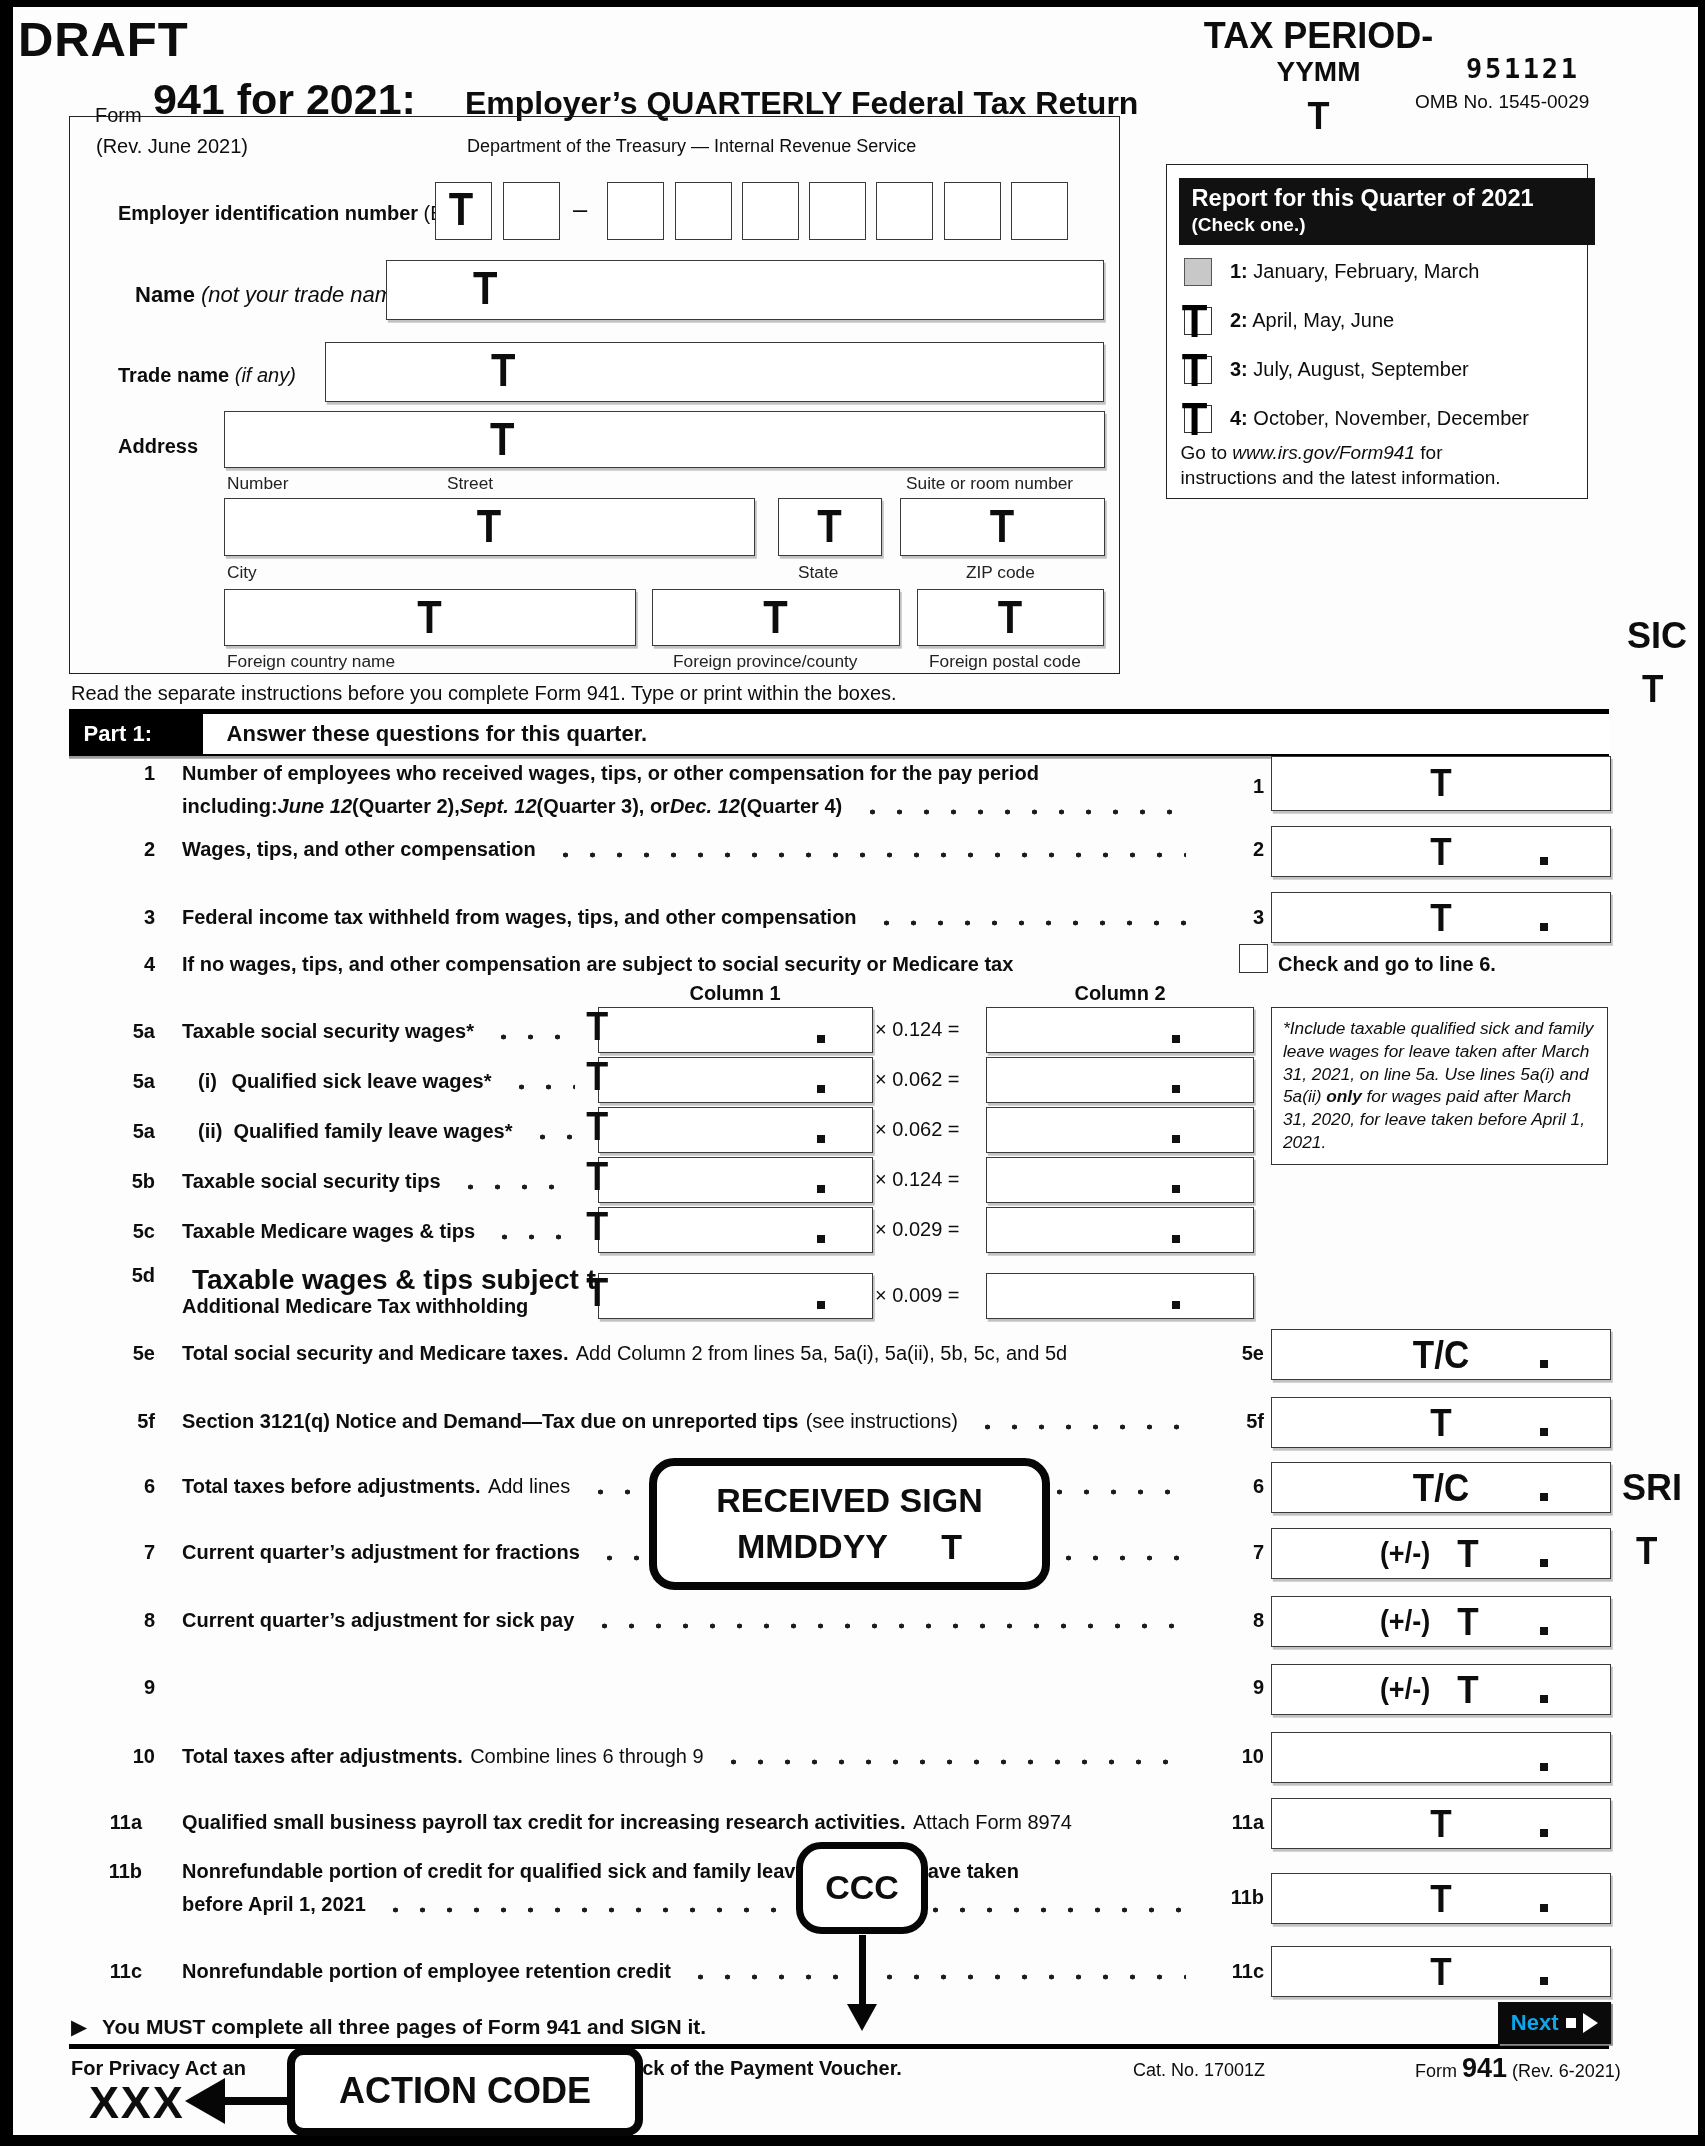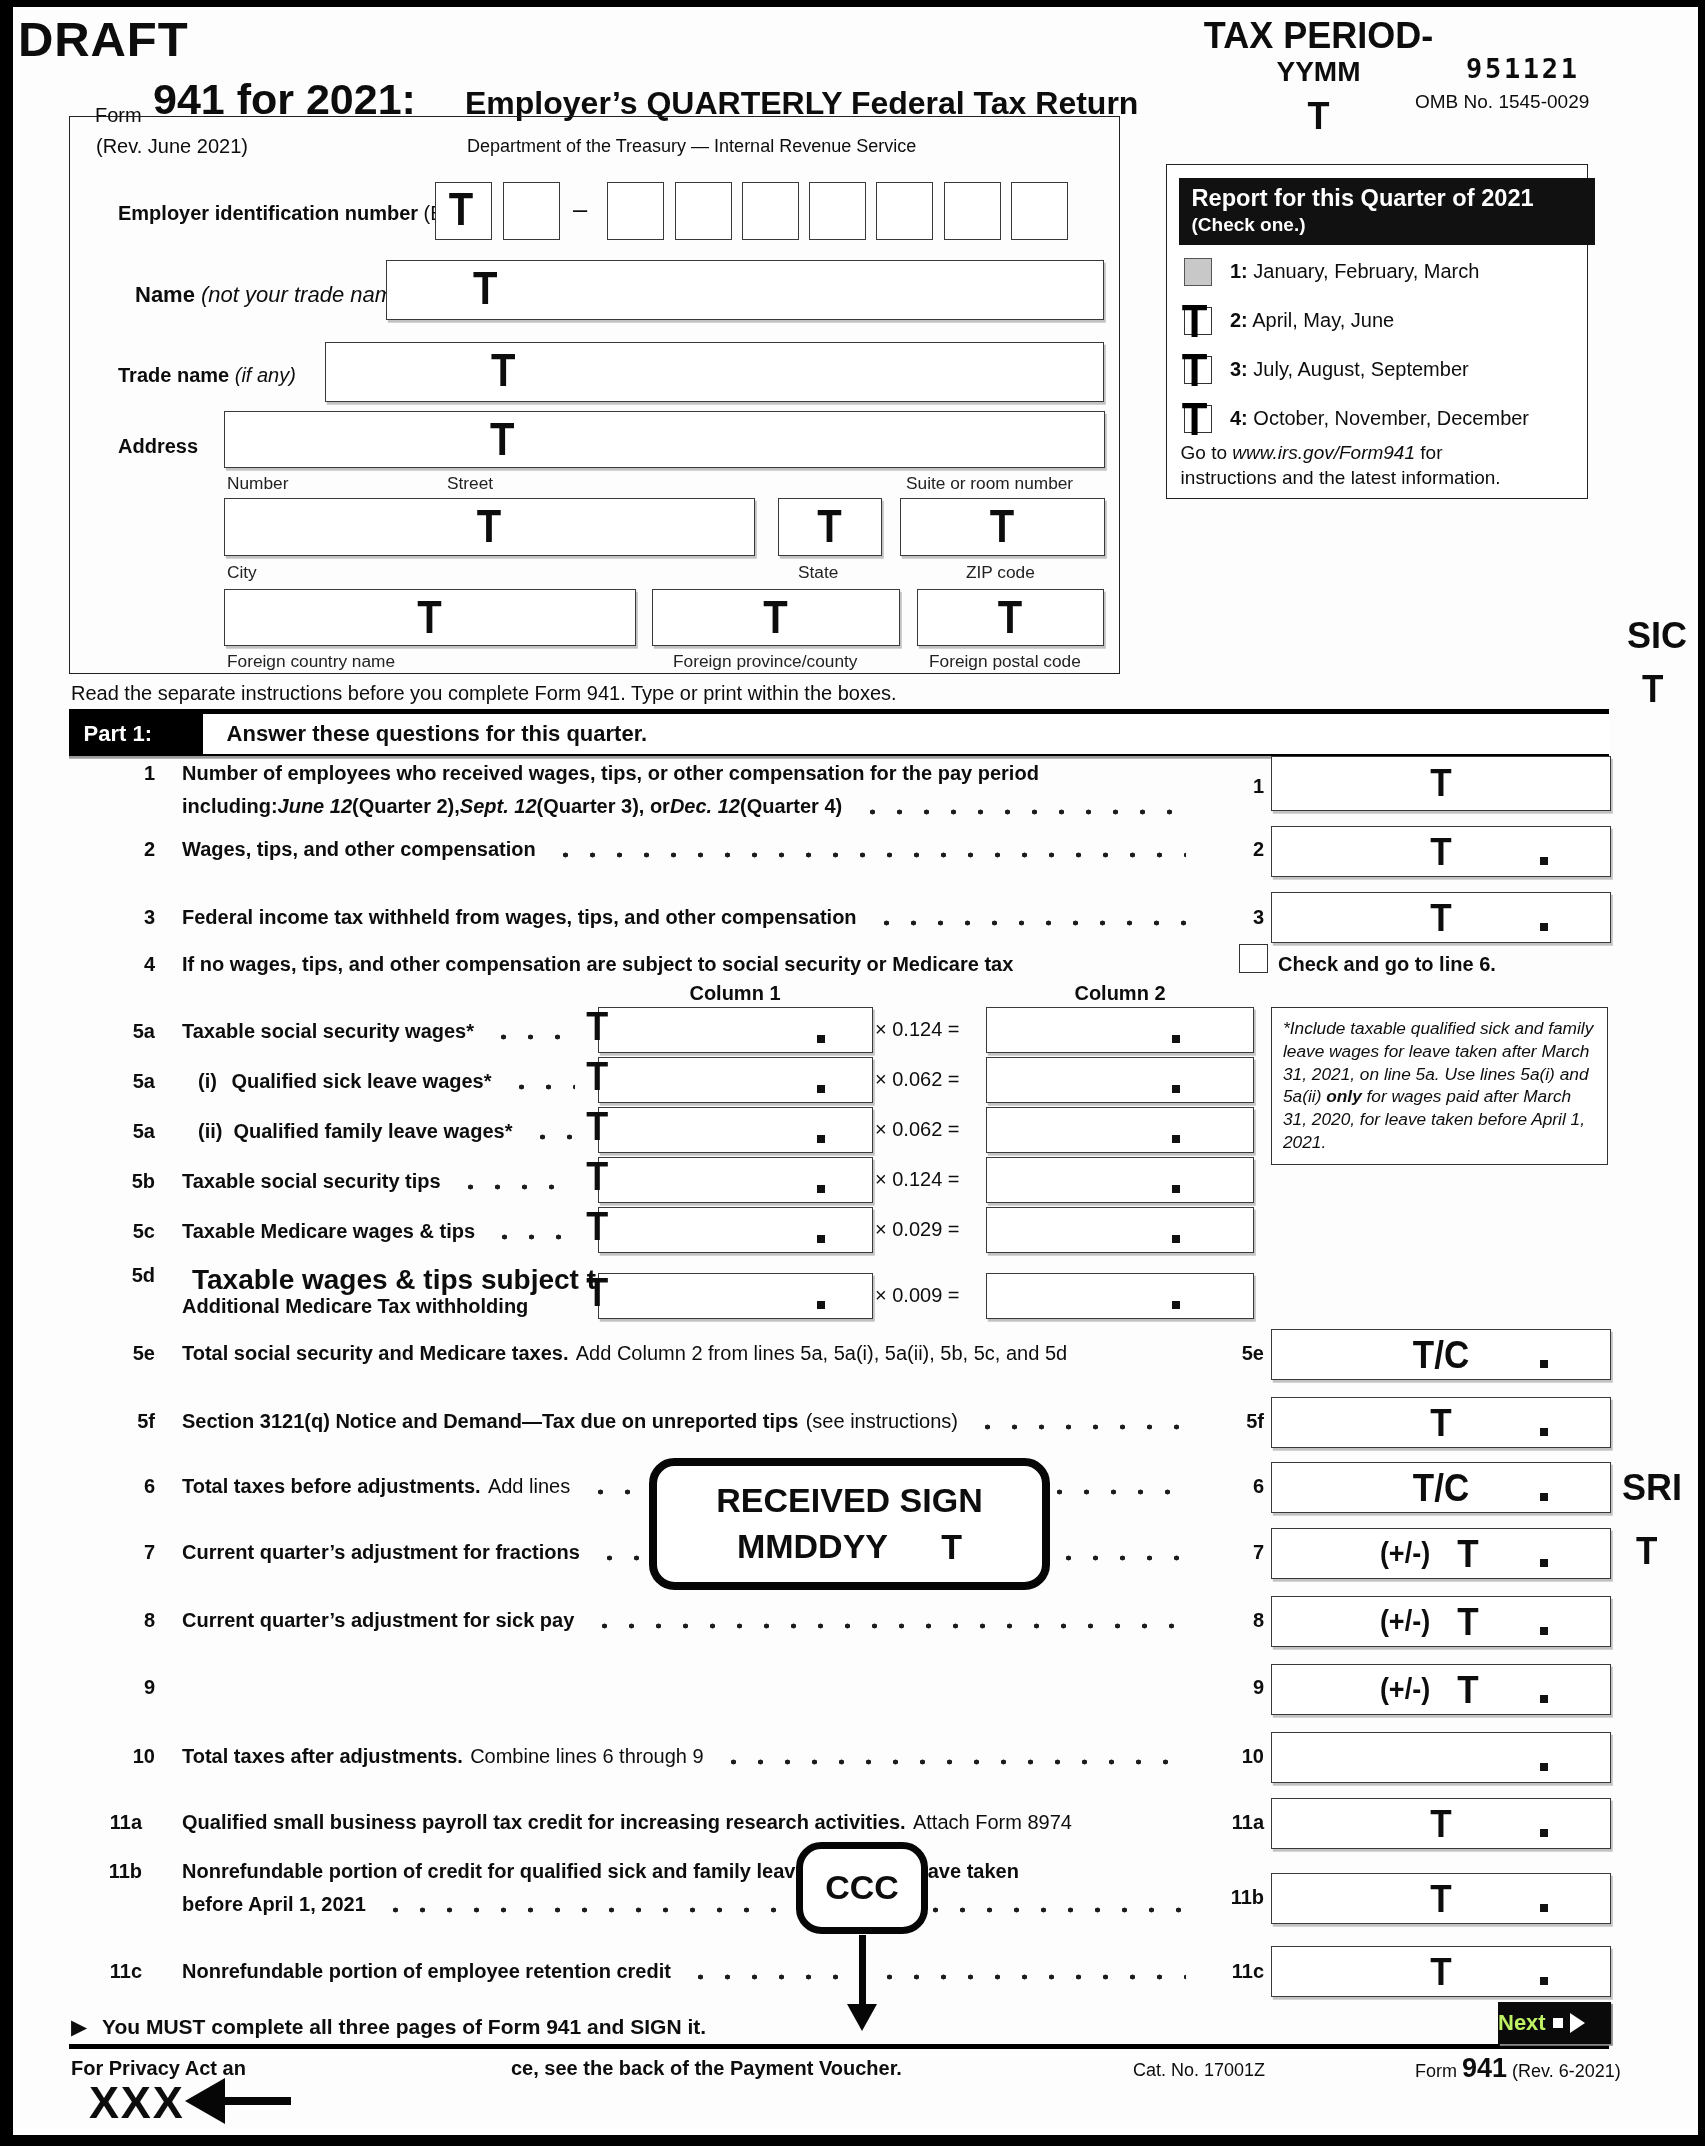--- a/index.html
+++ b/index.html
@@ -52,21 +52,21 @@
   .stamp{position:absolute;background:#fff;border:8.2px solid #060606;border-radius:25.5px;
     display:flex;flex-direction:column;align-items:center;justify-content:center;z-index:30;}
   .stamp-txt{font-weight:bold;font-size:34px;line-height:1.35;white-space:nowrap;}
   .arrow-down-bar{position:absolute;width:7.3px;background:#060606;z-index:29;}
   .arrow-down-head{position:absolute;width:0;height:0;border-left:15.5px solid transparent;
     border-right:15.5px solid transparent;border-top:27px solid #060606;z-index:29;}
   .arrow-left-bar{position:absolute;height:8.2px;background:#060606;z-index:29;}
   .arrow-left-head{position:absolute;width:0;height:0;border-top:23px solid transparent;
     border-bottom:23px solid transparent;border-right:40px solid #060606;z-index:29;}
   .nextbtn{position:absolute;left:1498px;top:2002px;width:113px;height:42px;background:#0a0a0a;
-    color:#bef264;display:flex;align-items:center;gap:7.3px;box-shadow:1.8px 1.8px 0 #888;}
+    color:#0ea5e9;display:flex;align-items:center;justify-content:center;gap:7.3px;box-shadow:1.8px 1.8px 0 #888;}
   .next-sq{width:10px;height:10px;background:#fff;display:inline-block;}
   .next-tri{width:0;height:0;border-top:10px solid transparent;border-bottom:10px solid transparent;
     border-left:15.5px solid #fff;display:inline-block;}
   .ocr{font-family:"DejaVu Sans Mono",monospace;font-weight:bold;letter-spacing:2.7px;}
   .fnote{position:absolute;left:1271px;top:1007px;width:313px;height:138px;border:1.8px solid #333;
     background:#fff;padding:9px 11px;font-size:17.3px;font-style:italic;line-height:1.32;}
   .chk{position:absolute;width:27px;height:27px;border:1.8px solid #333;background:#fff;}
 </style>
 </head>
 <body>
@@ -488,15 +488,18 @@
   <div class="abs" style="left:1133px;top:2060px;font-size:18px;">Cat. No. 17001Z</div>
   <div class="abs" style="left:1415px;top:2053px;font-size:18px;">
     <span>Form</span>
     <span class="b" style="font-size:27px;">941</span>
     <span>(Rev. 6-2021)</span>
   </div>
 
   <div class="abs b" style="left:89px;top:2077px;font-size:45px;letter-spacing:1.8px;">XXX</div>
   <div class="arrow-left-head" style="left:185px;top:2078px;"></div>
   <div class="arrow-left-bar" style="left:222px;top:2097px;width:69px;"></div>
+  <div class="stamp" style="left:287px;top:2047px;width:340px;height:73px;border-radius:16.4px;">
+    <div class="stamp-txt" style="font-size:36px;">ACTION CODE</div>
+  </div>
 
 </div>
 
 
 </body></html>

